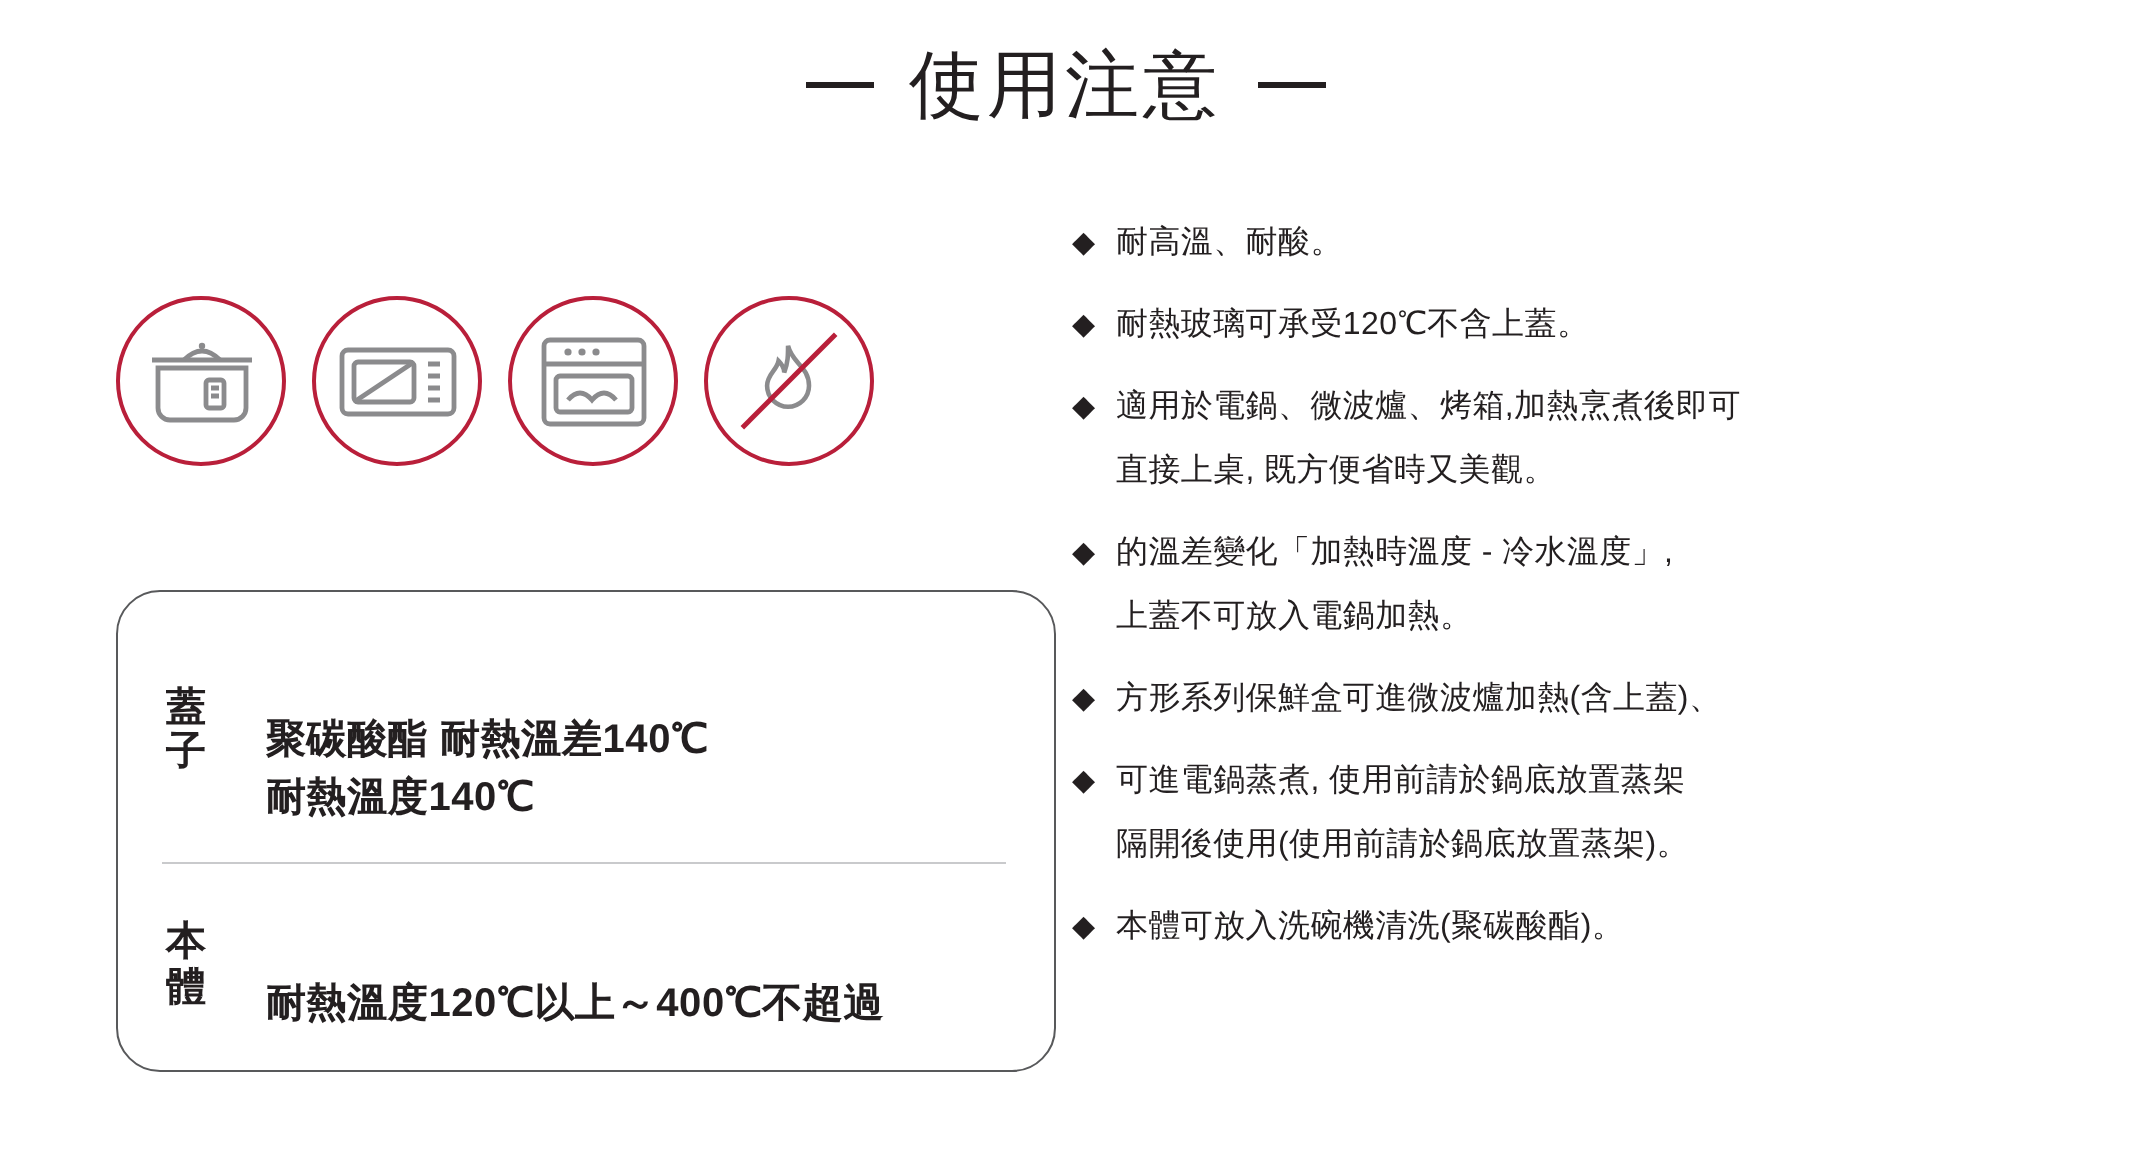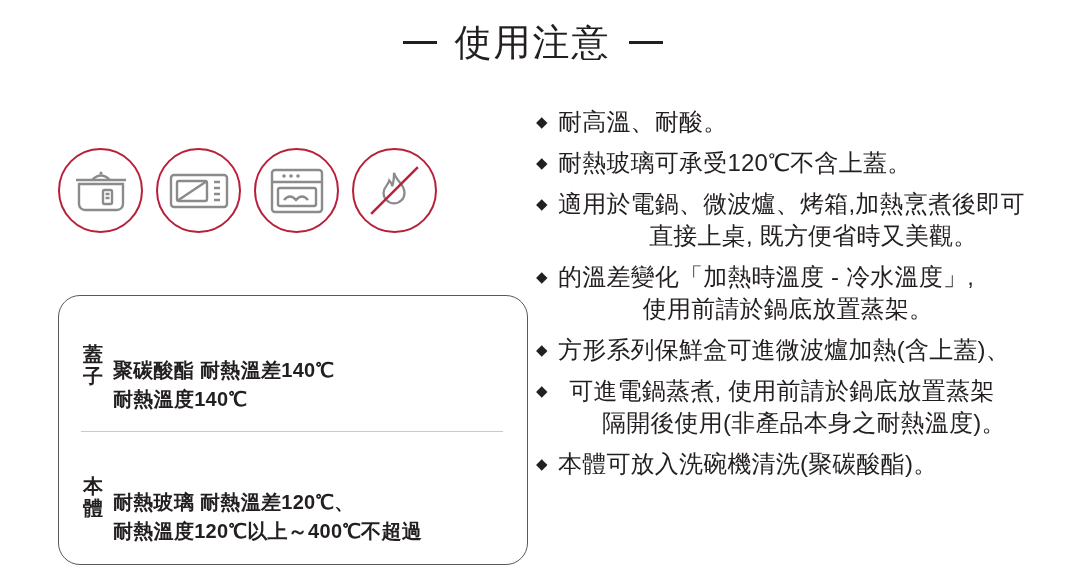--- a/index.html
+++ b/index.html
@@ -76,21 +76,21 @@
     margin-top: 62px;
     width: 470px;
     box-sizing: border-box;
     border: 1.5px solid #58595b;
     border-radius: 22px;
     padding: 20px 20px 18px 18px;
   }
   .spec-item {
     display: flex;
     align-items: center;
-    gap: 4px;
+    gap: 24px;
   }
   .spec-tag {
     flex: 0 0 auto;
     width: 32px;
     font-size: 20px;
     font-weight: bold;
     line-height: 1.12;
     text-align: center;
     color: #231f20;
   }
@@ -121,27 +121,26 @@
     margin-bottom: 9px;
   }
   .bullet-mark {
     flex: 0 0 auto;
     width: 22px;
     font-size: 15px;
     line-height: 32px;
     color: #231f20;
   }
   .bullet-text {
-    font-size: 24px;
+    font-size: 16px;
     line-height: 32px;
     color: #231f20;
     letter-spacing: 0.2px;
-    text-align: center;
-  }
-  .bullet-text .l2 { display: block; margin-left: 44px; }
+  }
+  .bullet-text .l2 { display: block; }
 </style>
 </head>
 <body>
 
 <div class="page">
 
   <div class="title-row">
     <span class="title-dash"></span>
     <span class="title-text">使用注意</span>
     <span class="title-dash"></span>
@@ -202,21 +201,20 @@
           <div>聚碳酸酯 耐熱溫差140℃</div>
           <div>耐熱溫度140℃</div>
         </div>
       </div>
 
       <div class="spec-divider"></div>
 
       <div class="spec-item">
         <div class="spec-tag">本體</div>
         <div class="spec-lines">
-          <div>耐熱玻璃 耐熱溫差120℃、</div>
           <div>耐熱溫度120℃以上～400℃不超過</div>
         </div>
       </div>
 
     </div>
   </div>
 
   <div class="right-col">
 
     <div class="bullet">
@@ -238,36 +236,36 @@
       <span class="bullet-text">
         <span>適用於電鍋、微波爐、烤箱,加熱烹煮後即可</span>
         <span class="l2">直接上桌, 既方便省時又美觀。</span>
       </span>
     </div>
 
     <div class="bullet">
       <span class="bullet-mark">◆</span>
       <span class="bullet-text">
         <span>的溫差變化「加熱時溫度 - 冷水溫度」,</span>
-        <span class="l2">使用前請於鍋底放置蒸架。</span>
+        <span class="l2">上蓋不可放入電鍋加熱。</span>
       </span>
     </div>
 
     <div class="bullet">
       <span class="bullet-mark">◆</span>
       <span class="bullet-text">
         <span>方形系列保鮮盒可進微波爐加熱(含上蓋)、</span>
       </span>
     </div>
 
     <div class="bullet">
       <span class="bullet-mark">◆</span>
       <span class="bullet-text">
         <span>可進電鍋蒸煮, 使用前請於鍋底放置蒸架</span>
-        <span class="l2">隔開後使用(非產品本身之耐熱溫度)。</span>
+        <span class="l2">隔開後使用(使用前請於鍋底放置蒸架)。</span>
       </span>
     </div>
 
     <div class="bullet">
       <span class="bullet-mark">◆</span>
       <span class="bullet-text">
         <span>本體可放入洗碗機清洗(聚碳酸酯)。</span>
       </span>
     </div>
 

